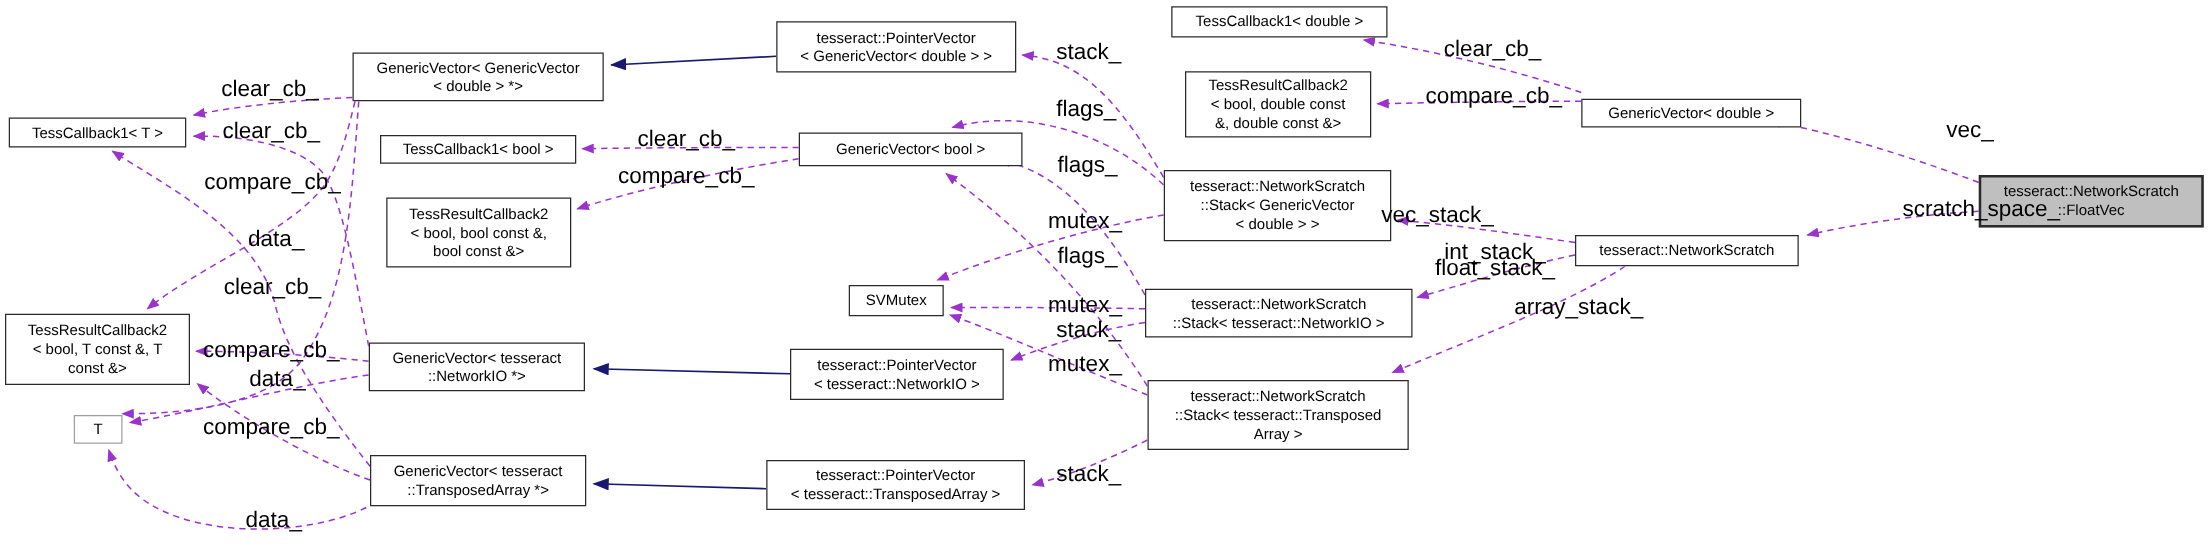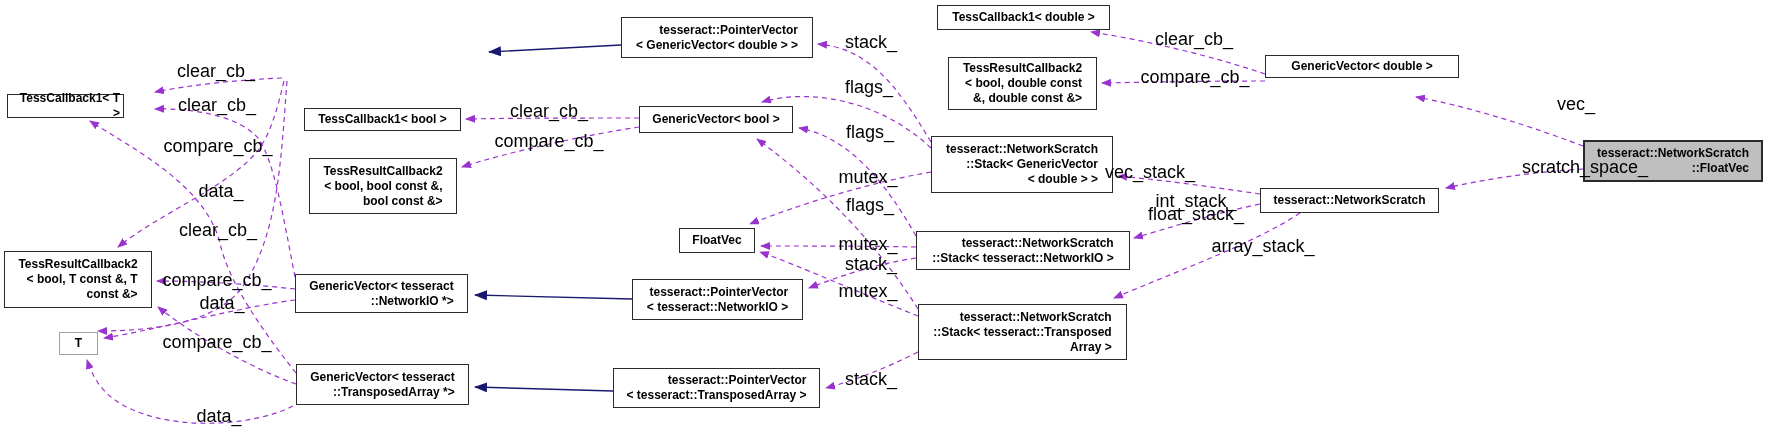--- a/index.html
+++ b/index.html
@@ -11,25 +11,25 @@
     overflow:hidden;
   }
   #edges{position:absolute;left:0;top:0;width:1768px;height:437px;}
   .edge-usage{fill:none;stroke:var(--edge-usage,#9a32cd);stroke-width:1.2;stroke-dasharray:5,4;}
   .edge-inherit{fill:none;stroke:var(--edge-inherit,#191970);stroke-width:1.4;}
   .arrow-usage{fill:var(--edge-usage,#9a32cd);}
   .arrow-inherit{fill:var(--edge-inherit,#191970);}
   .node{
     position:absolute;box-sizing:border-box;
     display:flex;align-items:center;justify-content:center;
-    text-align:right;white-space:pre-line;
+    text-align:center;white-space:pre-line;
     background:var(--node-fill,#fff);
     border:1px solid var(--node-border,#2a2a2a);
     color:#000;font-size:12px;line-height:15px;
-    padding:1px 3px;cursor:pointer;font-weight:bold;
+    padding:1px 3px;cursor:pointer;
   }
   .node.focus{background:var(--focus-fill,#bfbfbf);border-width:2px;cursor:default;}
   .node.tparam{border-color:var(--tparam-border,#9f9f9f);cursor:default;}
   .elabel{
     position:absolute;transform:translate(-50%,-50%);
     font-size:18px;line-height:13px;color:#000;
     white-space:pre-line;text-align:center;
   }
 </style>
 </head>
@@ -76,54 +76,56 @@
 
     <path class="edge-usage" d="M1265,74 C1215,57 1150,41 1091,32" marker-end="url(#au)"></path>
     <path class="edge-usage" d="M1265,81 C1210,81 1152,82 1102,83" marker-end="url(#au)"></path>
     <path class="edge-usage" d="M1260,194 C1212,187 1163,180 1118,176" marker-end="url(#au)"></path>
     <path class="edge-usage" d="M1260,204 C1212,214 1172,227 1134,238" marker-end="url(#au)"></path>
     <path class="edge-usage" d="M1300,213 C1255,243 1175,272 1114,298" marker-end="url(#au)"></path>
     <path class="edge-usage" d="M1583,146 C1525,124 1462,105 1416,97" marker-end="url(#au)"></path>
     <path class="edge-usage" d="M1583,169 C1532,172 1486,179 1446,188" marker-end="url(#au)"></path>
   </svg>
 
-  <div class="node" style="left:7px;top:94px;width:117px;height:24px">TessCallback1&lt; T &gt;</div>
+  <div class="node" style="left:7px;top:94px;width:142px;height:24px">TessCallback1&lt; T &gt;</div>
   <div class="node" style="left:4px;top:251px;width:148px;height:57px">TessResultCallback2
 &lt; bool, T const &amp;, T
 const &amp;&gt;</div>
   <div class="node tparam" style="left:59px;top:332px;width:39px;height:23px">T</div>
+  <div class="node" style="left:282px;top:42px;width:201px;height:39px">GenericVector&lt; GenericVector
+&lt; double &gt; *&gt;</div>
   <div class="node" style="left:304px;top:108px;width:157px;height:23px">TessCallback1&lt; bool &gt;</div>
   <div class="node" style="left:309px;top:158px;width:148px;height:56px">TessResultCallback2
 &lt; bool, bool const &amp;,
 bool const &amp;&gt;</div>
   <div class="node" style="left:295px;top:274px;width:173px;height:39px">GenericVector&lt; tesseract
 ::NetworkIO *&gt;</div>
   <div class="node" style="left:296px;top:364px;width:173px;height:41px">GenericVector&lt; tesseract
 ::TransposedArray *&gt;</div>
   <div class="node" style="left:621px;top:17px;width:192px;height:41px">tesseract::PointerVector
 &lt; GenericVector&lt; double &gt; &gt;</div>
-  <div class="node" style="left:639px;top:106px;width:154px;height:27px">GenericVector&lt; bool &gt;</div>
-  <div class="node" style="left:679px;top:228px;width:76px;height:25px">FloatVec</div>
+  <div class="node" style="left:639px;top:106px;width:179px;height:27px">GenericVector&lt; bool &gt;</div>
+  <div class="node" style="left:679px;top:228px;width:76px;height:25px">SVMutex</div>
   <div class="node" style="left:632px;top:279px;width:171px;height:41px">tesseract::PointerVector
 &lt; tesseract::NetworkIO &gt;</div>
   <div class="node" style="left:613px;top:368px;width:207px;height:40px">tesseract::PointerVector
 &lt; tesseract::TransposedArray &gt;</div>
   <div class="node" style="left:937px;top:5px;width:173px;height:25px">TessCallback1&lt; double &gt;</div>
   <div class="node" style="left:948px;top:57px;width:149px;height:53px">TessResultCallback2
 &lt; bool, double const
 &amp;, double const &amp;&gt;</div>
   <div class="node" style="left:931px;top:136px;width:182px;height:57px">tesseract::NetworkScratch
 ::Stack&lt; GenericVector
 &lt; double &gt; &gt;</div>
   <div class="node" style="left:916px;top:231px;width:214px;height:39px">tesseract::NetworkScratch
 ::Stack&lt; tesseract::NetworkIO &gt;</div>
   <div class="node" style="left:918px;top:304px;width:209px;height:56px">tesseract::NetworkScratch
 ::Stack&lt; tesseract::Transposed
 Array &gt;</div>
-  <div class="node" style="left:1265px;top:55px;width:194px;height:23px">GenericVector&lt; double &gt;</div>
+  <div class="node" style="left:1265px;top:79px;width:176px;height:23px">GenericVector&lt; double &gt;</div>
   <div class="node" style="left:1260px;top:188px;width:179px;height:25px">tesseract::NetworkScratch</div>
   <div class="node focus" style="left:1583px;top:140px;width:180px;height:42px">tesseract::NetworkScratch
 ::FloatVec</div>
 
   <div class="elabel" style="left:216px;top:71px">clear_cb_</div>
   <div class="elabel" style="left:217px;top:105px">clear_cb_</div>
   <div class="elabel" style="left:218px;top:146px">compare_cb_</div>
   <div class="elabel" style="left:221px;top:191px">data_</div>
   <div class="elabel" style="left:218px;top:230px">clear_cb_</div>
   <div class="elabel" style="left:217px;top:280px">compare_cb_</div>

